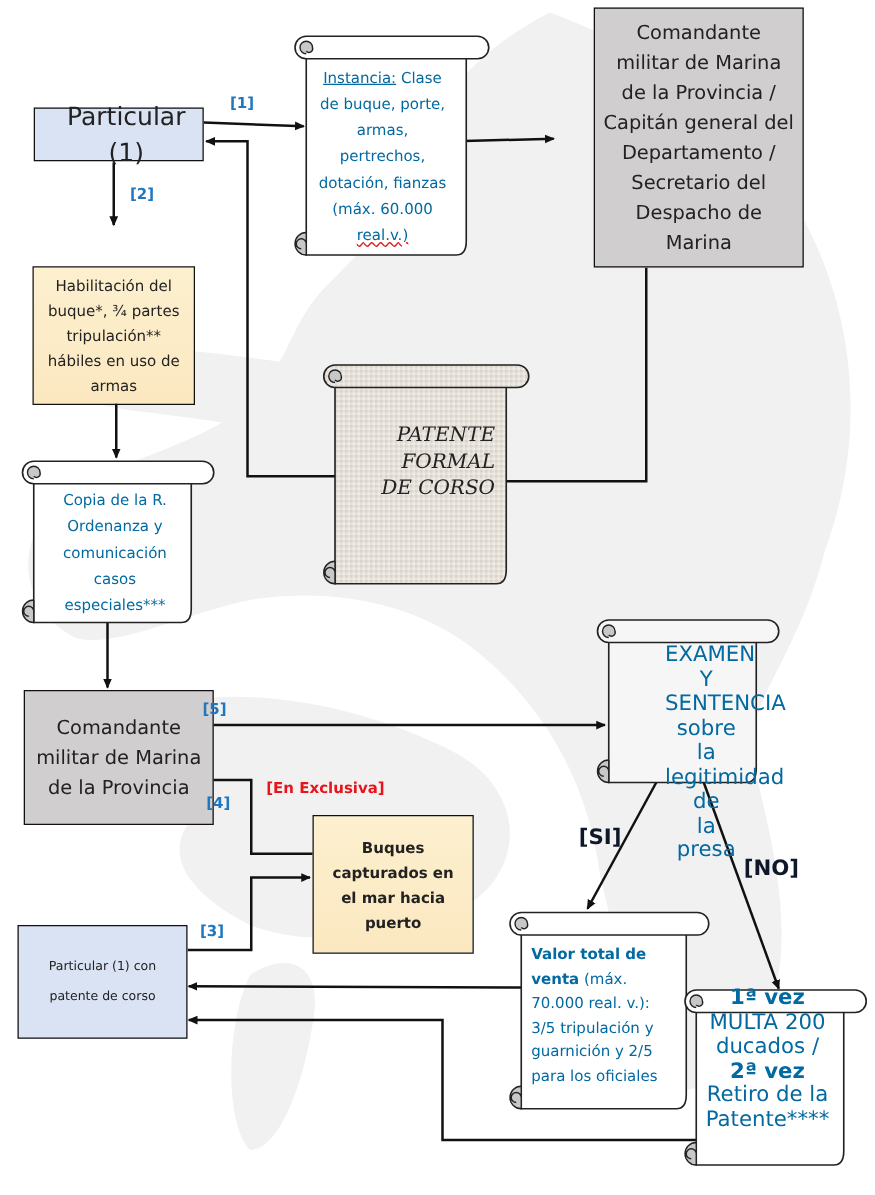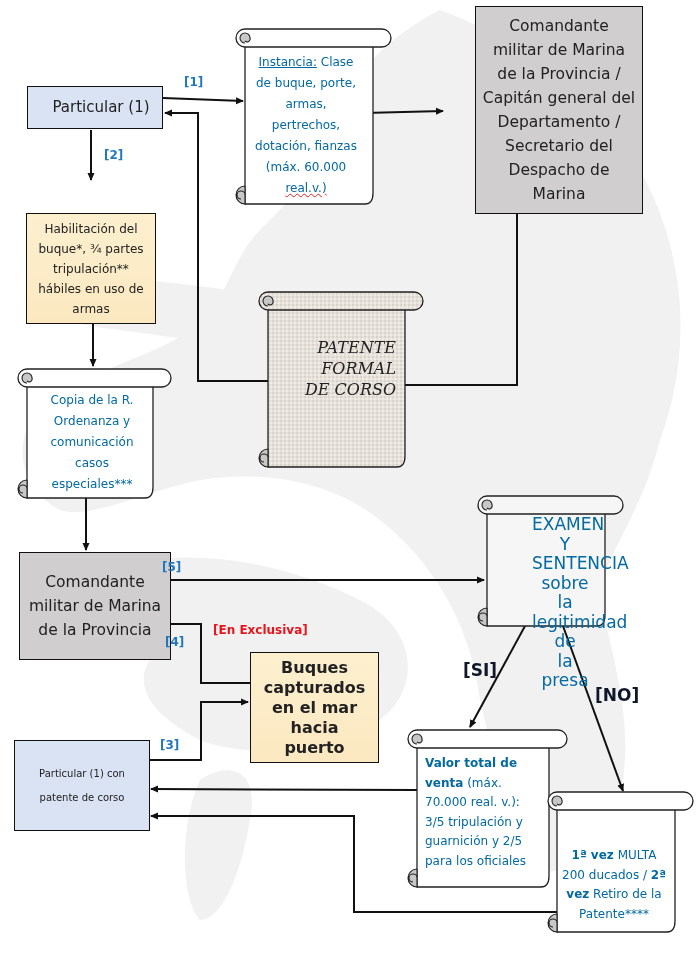--- a/index.html
+++ b/index.html
@@ -94,37 +94,37 @@
     </g>
   <g id="scr-patente">
       <path d="M268,301 L405,301 L405,456 Q405,467 397,467 L268,467 L268,301 z" fill="url(#linen)" stroke="#222" stroke-width="1.3"></path>
       <path d="M268,292 L414,292 A9,9 0 0 1 414,310 L268,310 A9,9 0 0 1 268,292 z" fill="url(#linen)" stroke="#222" stroke-width="1.3"></path>
       <path d="M268,306 A5,5 0 1 1 273,301 A3,3 0 0 1 268,304" fill="#c8c8c8" stroke="#222" stroke-width="1.1"></path>
       <path d="M268,449 A9,9 0 1 0 268,467 L268,449 M268,458 A4,4 0 1 0 264,462" fill="#c8c8c8" stroke="#222" stroke-width="1.1"></path>
     </g>
 </svg>
 
 <div class="node box blue" style="left:27px;top:86px;width:136px;height:43px;">
-  <span class="txt" style="font-size:15px;margin-left:12px;">Particular (1)</span>
+  <span class="txt" style="font-size:20px;margin-left:12px;">Particular (1)</span>
 </div>
 
 <div class="node box grey" style="left:443px;top:6px;width:168px;height:208px;padding:4px 6px;margin-left:32px;">
   <span class="txt" style="font-size:15.5px;line-height:24px;">Comandante militar de Marina de la Provincia / Capitán general del Departamento / Secretario del Despacho de Marina</span>
 </div>
 
 <div class="node box cream" style="left:26px;top:184px;width:130px;height:111px;padding:0 8px;margin-top:29px;">
   <span class="txt" style="font-size:12px;line-height:20px;">Habilitación del buque*, ¾ partes tripulación** hábiles en uso de armas</span>
 </div>
 
 <div class="node box grey" style="left:19px;top:552px;width:152px;height:108px;padding:0 6px;">
   <span class="txt" style="font-size:15.5px;line-height:24px;">Comandante militar de Marina de la Provincia</span>
 </div>
 
 <div class="node box cream" style="left:250px;top:652px;width:129px;height:111px;padding:0 8px;">
-  <span class="txt" style="font-size:16px;line-height:20px;font-weight:bold;">Buques capturados en el mar hacia puerto</span>
+  <span class="txt" style="font-size:12px;line-height:20px;font-weight:bold;">Buques capturados en el mar hacia puerto</span>
 </div>
 
 <div class="node box blue" style="left:14px;top:740px;width:136px;height:91px;padding:0 6px;">
   <span class="txt" style="font-size:10px;line-height:24px;">Particular (1) con patente de corso</span>
 </div>
 
 <div class="scroll-text" style="left:250px;top:52px;width:112px;">
   <span class="u">Instancia:</span>
   <span>Clase de buque, porte, armas, pertrechos, dotación, fianzas (máx. 60.000</span>
   <span class="squiggle">real.v.)</span>
@@ -145,21 +145,21 @@
   <div>SENTENCIA</div>
   <div>sobre la</div>
   <div>legitimidad de</div>
   <div>la presa</div>
 </div>
 
 <div class="scroll-text" style="left:425px;top:754px;width:114px;text-align:left;font-size:12px;line-height:19.5px;">
   <b>Valor total de venta</b><span> (máx. 70.000 real. v.): 3/5 tripulación y guarnición y 2/5 para los oficiales</span>
 </div>
 
-<div class="scroll-text" style="left:562px;top:846px;width:104px;font-size:12px;line-height:19.5px;">
+<div class="scroll-text" style="left:562px;top:789px;width:104px;font-size:17px;line-height:19.5px;">
   <b>1ª vez</b><span> MULTA 200 ducados / </span><b>2ª vez</b><span> Retiro de la Patente****</span>
 </div>
 
 <span class="lbl blue-l" style="left:184px;top:75px;">[1]</span>
 <span class="lbl blue-l" style="left:104px;top:148px;">[2]</span>
 <span class="lbl blue-l" style="left:162px;top:560px;">[5]</span>
 <span class="lbl blue-l" style="left:165px;top:635px;">[4]</span>
 <span class="lbl blue-l" style="left:160px;top:738px;">[3]</span>
 <span class="lbl red-l" style="left:213px;top:623px;">[En Exclusiva]</span>
 <span class="lbl big" style="left:463px;top:660px;">[SI]</span>

